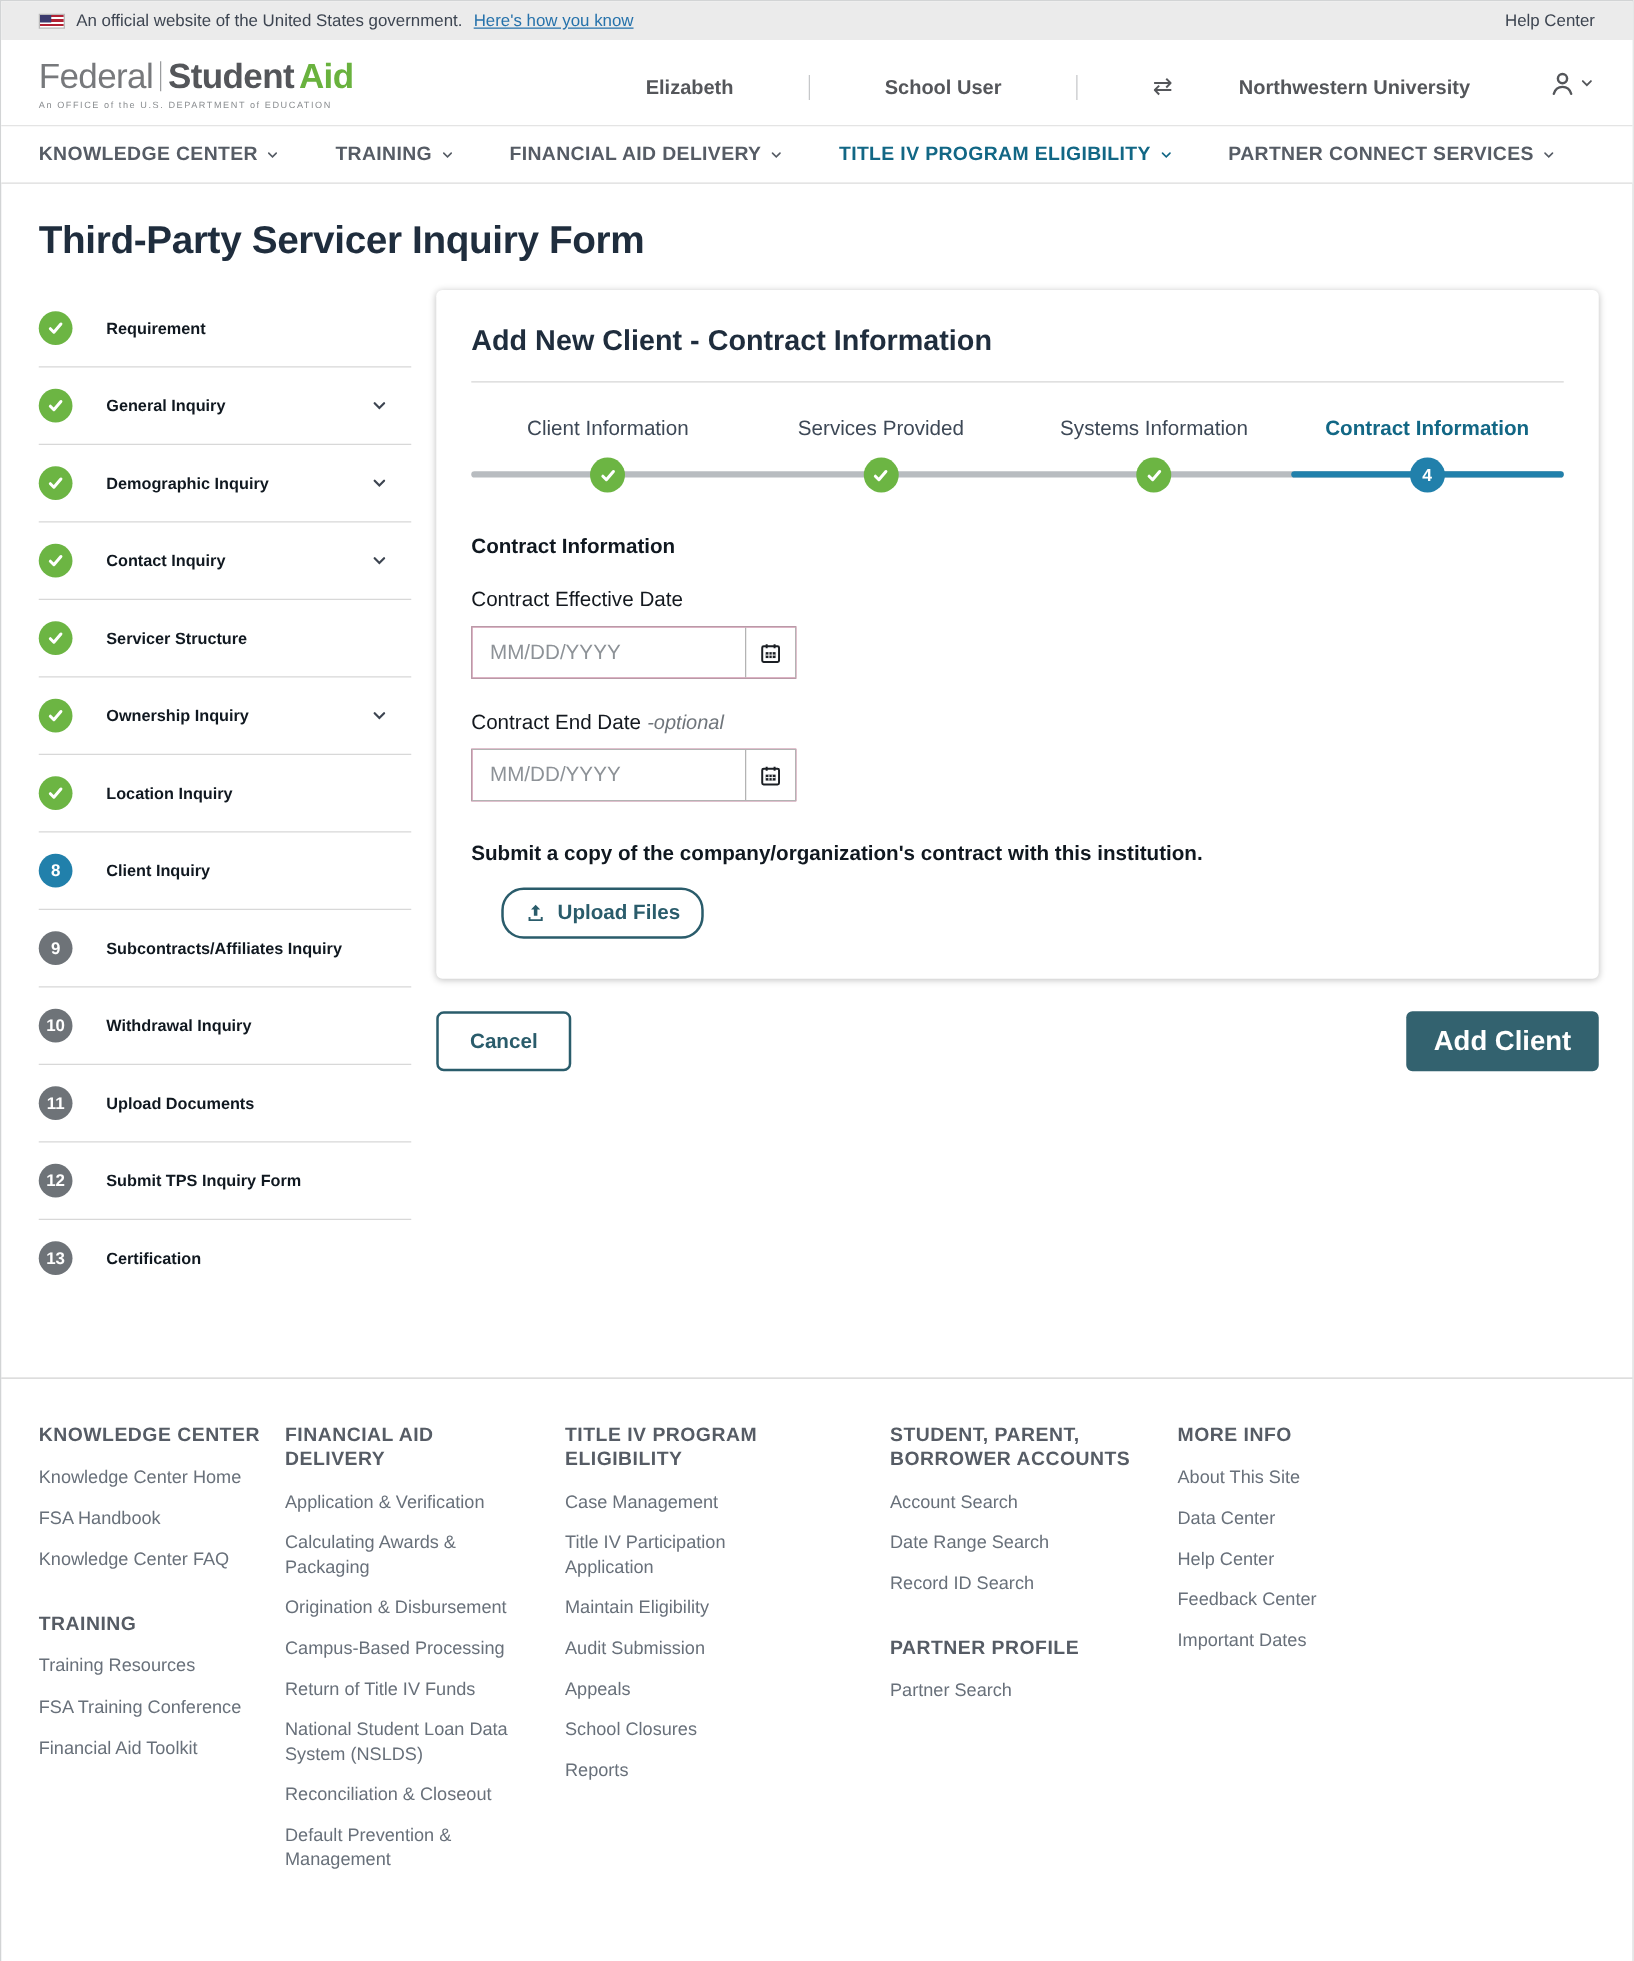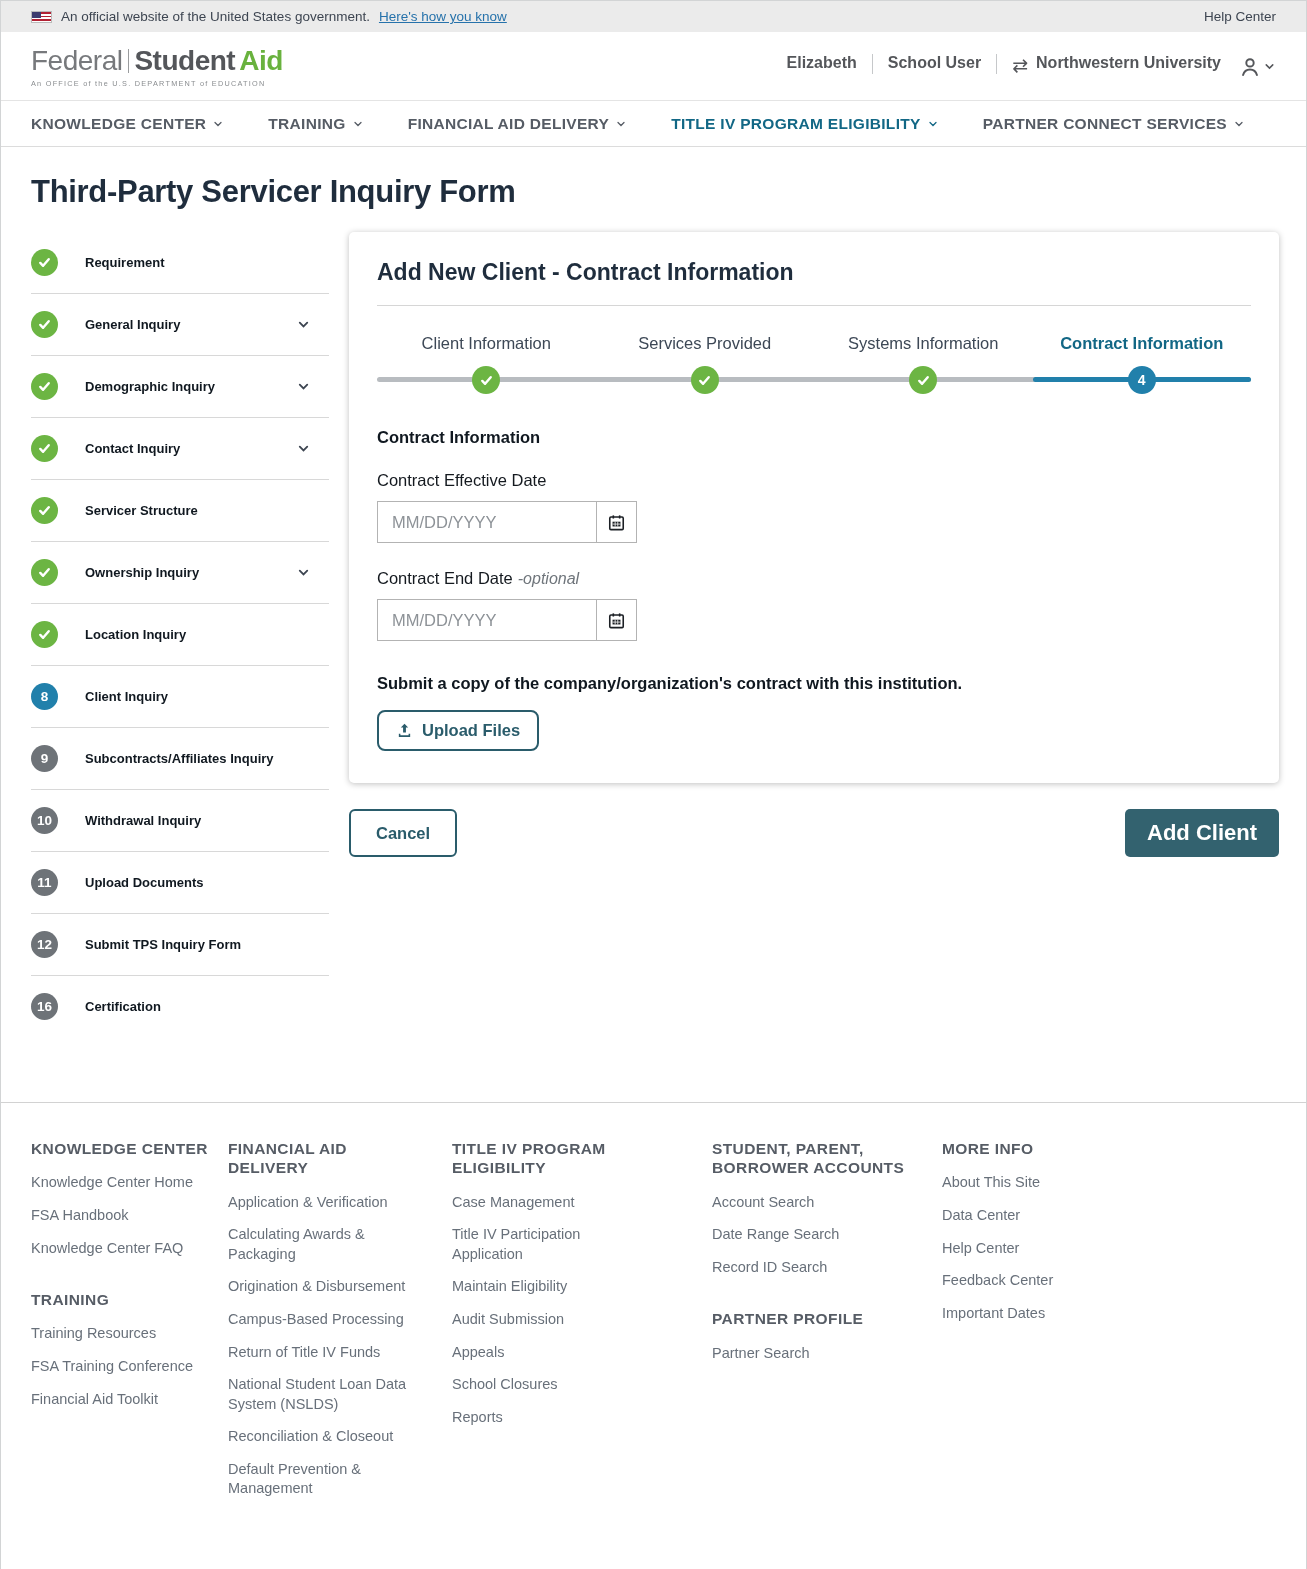--- a/index.html
+++ b/index.html
@@ -17,21 +17,21 @@
 
   
   .hdr { display:flex; align-items:center; justify-content:space-between; padding:13px 30px 12px; background:#fff; }
   .logo { display:inline-block; cursor:pointer; }
   .logo-line { display:flex; align-items:baseline; }
   .logo-federal { font-size:28px; font-weight:300; color:#77797c; letter-spacing:-0.5px; }
   .logo-bar { width:1px; height:24px; background:#9a9c9e; margin:0 5px 0 6px; align-self:center; }
   .logo-student { font-size:28px; font-weight:700; color:#54565a; letter-spacing:-0.5px; }
   .logo-aid { font-size:28px; font-weight:700; color:#69b23e; margin-left:4px; letter-spacing:-0.5px; }
   .logo-tag { font-size:7.3px; color:#8a8d90; letter-spacing:1.25px; margin-top:2px; }
-  .hdr-right { display:flex; align-items:flex-start; font-size:16px; color:#54565a; font-weight:600; }
+  .hdr-right { display:flex; align-items:flex-end; font-size:16px; color:#54565a; font-weight:600;gap:45px; }
   .hdr-sep { width:1px; height:20px; background:#c6c8ca; margin:0 15px; }
   .swap-icon { font-family:"DejaVu Sans", sans-serif; font-size:19px; font-weight:400; margin-right:8px; color:#54565a; }
   .person-wrap { display:flex; align-items:center; margin-left:16px; cursor:pointer; }
 
   
   .nav { display:flex; gap:44px; padding:0 30px; border-top:1px solid #e4e4e4; border-bottom:1px solid #dcdcdc; background:#fff; height:47px; align-items:center; }
   .nav-item { display:flex; align-items:center; gap:6px; font-size:15.5px; font-weight:600; letter-spacing:0.3px; color:#565c65; cursor:pointer; white-space:nowrap; }
   .nav-item.st-active { color:var(--accent,#126785); font-weight:700; }
   .chev { display:inline-block; }
 
@@ -71,21 +71,21 @@
   .section-heading { font-size:16.5px; font-weight:700; color:#101820; margin:34px 0 24px; }
   .field { margin-bottom:26px; }
   .field-label { font-size:16.5px; color:#14191f; margin-bottom:11px; }
   .optional { color:#6f757b; font-style:italic; margin-left:5px; font-size:16px; }
   .date-group { display:inline-flex; width:260px; height:42px; border:1px solid #b3b3b3; background:#be185d; }
   .date-input { border:none; outline:none; flex:1; min-width:0; padding:0 14px; font-size:16.5px; font-family:"Liberation Sans",sans-serif; color:#14191f; }
   .date-input::placeholder { color:#8d9297; }
   .cal-btn { width:40px; border:none; border-left:1px solid #b3b3b3; background:#fff; display:flex; align-items:center; justify-content:center; cursor:pointer; }
 
   .upload-text { font-size:16.5px; font-weight:700; color:#101820; margin:33px 0 17px; }
-  .upload-btn { display:inline-flex; align-items:center; gap:9px; padding:9px 17px; border:2px solid var(--teal,#2a5c6b); border-radius:8px; background:#fff; color:var(--teal,#2a5c6b); font-size:16.5px; font-weight:700; font-family:"Liberation Sans",sans-serif; cursor:pointer; }
+  .upload-btn { display:inline-flex; align-items:center; gap:9px; padding:9px 17px; border:2px solid var(--teal,#2a5c6b); border-radius:18px; background:#fff; color:var(--teal,#2a5c6b); font-size:16.5px; font-weight:700; font-family:"Liberation Sans",sans-serif; cursor:pointer;margin-left:24px; }
 
   .actions { display:flex; justify-content:space-between; margin-top:26px; }
   .btn-cancel { padding:10px 25px; border:2px solid var(--teal,#2a5c6b); border-radius:6px; background:#fff; color:var(--teal,#2a5c6b); font-size:16.5px; font-weight:700; font-family:"Liberation Sans",sans-serif; cursor:pointer; }
   .btn-primary { padding:11px 22px; border:none; border-radius:5px; background:var(--teal-dark,#33626f); color:#fff; font-size:22px; font-weight:700; font-family:"Liberation Sans",sans-serif; cursor:pointer; }
 
   
   .footer { border-top:1px solid #d2d2d2; margin-top:14px; padding:36px 30px 0; }
   .f-cols { display:grid; grid-template-columns:197px 224px 260px 230px 1fr; }
   .f-group { margin-bottom:32px; }
   .f-head { font-size:15.5px; font-weight:700; letter-spacing:0.4px; color:#565c65; margin-bottom:15px; max-width:195px; line-height:1.25; }
@@ -343,21 +343,21 @@
 
             <span>12</span>
           </span>
           <span class="side-label">Submit TPS Inquiry Form</span>
 
         </div>
 
         <div class="side-item">
           <span class="s-circle st-todo">
 
-            <span>16</span>
+            <span>13</span>
           </span>
           <span class="side-label">Certification</span>
 
         </div>
       </aside>
 
     <div class="main-col">
 
       <section class="card">
         <h2 class="card-title">Add New Client - Contract Information</h2>

